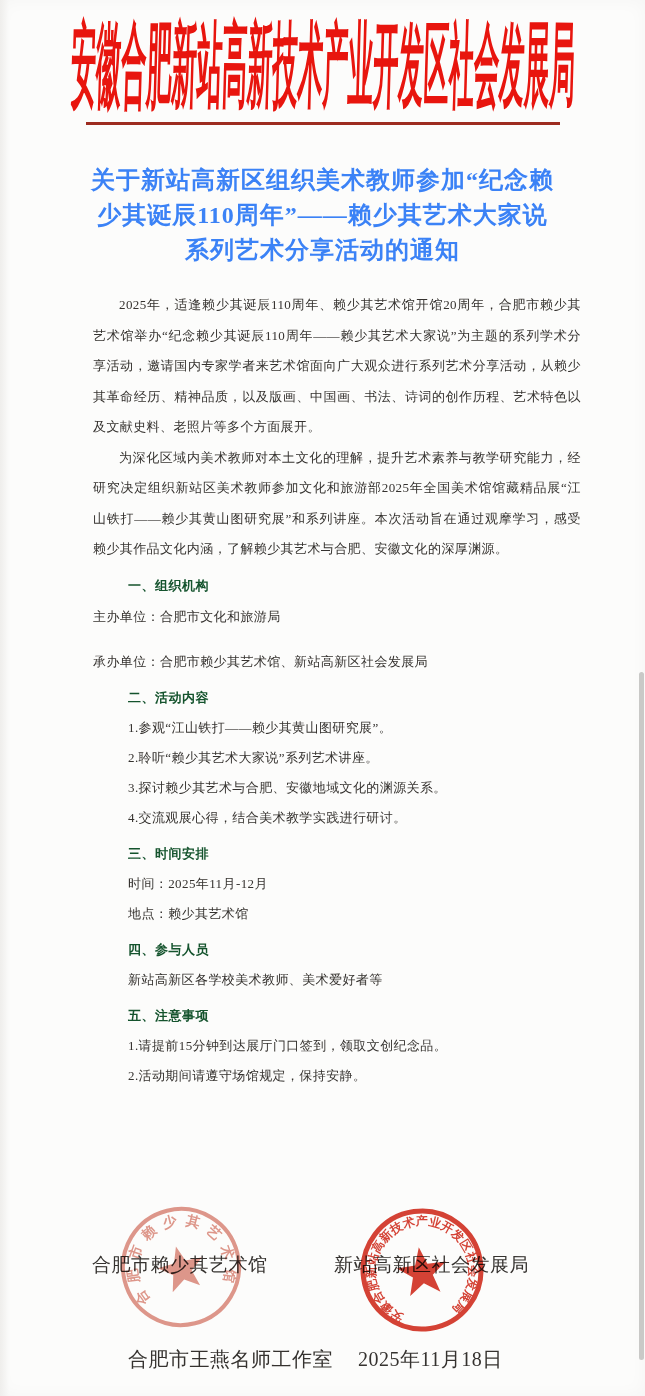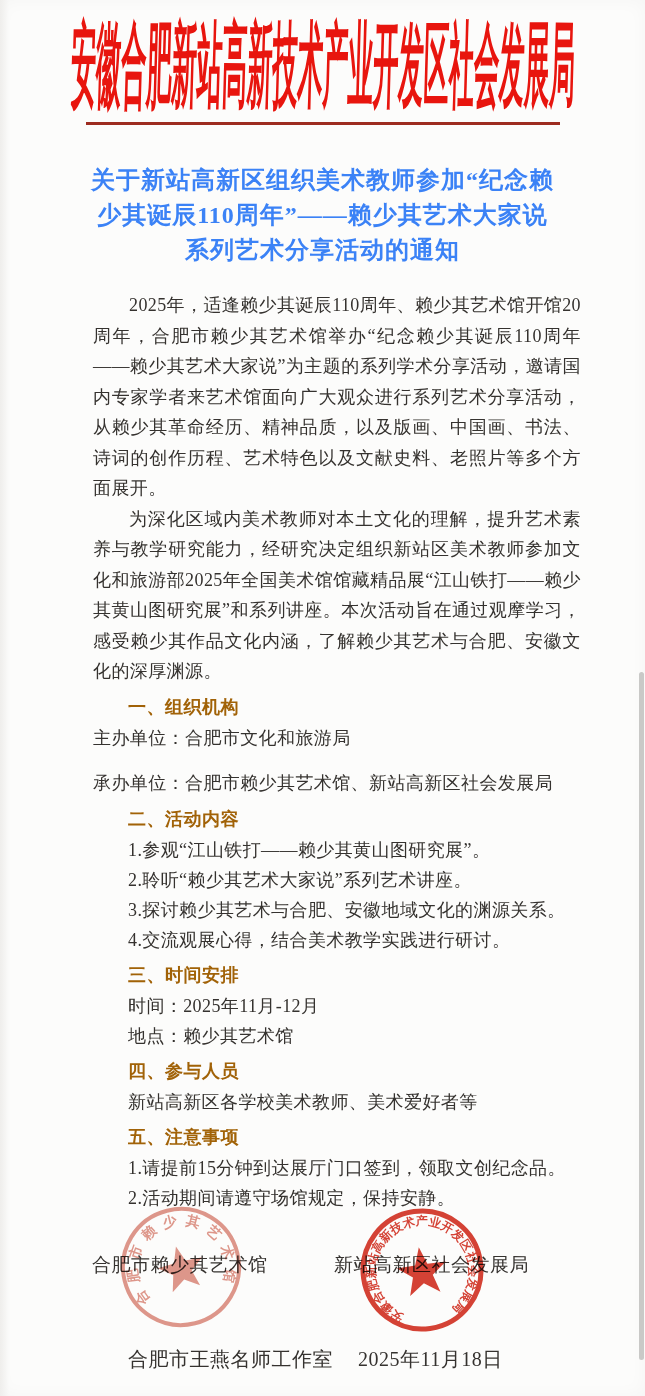--- a/index.html
+++ b/index.html
@@ -19,23 +19,23 @@
   .banner-title{
     white-space:nowrap; font-family:"Liberation Sans","DejaVu Sans",sans-serif;
     font-weight:900; font-size:60px; color:var(--banner-red); letter-spacing:0;
     transform:scale(0.42,1.55) skewX(-6deg); transform-origin:50% 50%;
   }
   .rule{width:474px;height:3px;margin:2px auto 0;background:var(--rule-red);}
   
   .doc-title{margin-top:38px;text-align:center;font-weight:bold;color:#3b82f6;
     font-size:24px;line-height:35px;letter-spacing:1px;}
   
-  .content{padding:22px 64px 0 93px;font-size:18px;line-height:30.5px;text-align:justify;}
+  .content{padding:22px 64px 0 93px;font-size:13px;line-height:30.5px;text-align:justify;}
   .para{text-indent:2em;margin:0;letter-spacing:0.4px;}
-  .sec-heading{font-weight:bold;margin:5px 0 0 35px;line-height:31px;letter-spacing:0.5px;color:#a16207;}
+  .sec-heading{font-weight:bold;margin:5px 0 0 35px;line-height:31px;letter-spacing:0.5px;color:#14532d;}
   .sec-item{margin-left:35px;line-height:30px;letter-spacing:0.4px;}
   .sec-unit{line-height:31px;letter-spacing:0.4px;}
   .gap-before{margin-top:14px;}
   
   .sign-zone{position:absolute;left:0;top:1200px;width:100%;height:196px;}
   .sig-label{position:absolute;top:52px;font-size:19px;letter-spacing:0.5px;}
   .sig-left{left:92px;} .sig-right{left:334px;}
   .footer-line{position:absolute;top:146px;font-size:20px;letter-spacing:0.5px;}
   .footer-studio{left:128px;} .footer-date{left:358px;text-align:right;}
   .stamp{position:absolute;mix-blend-mode:multiply;pointer-events:none;}

